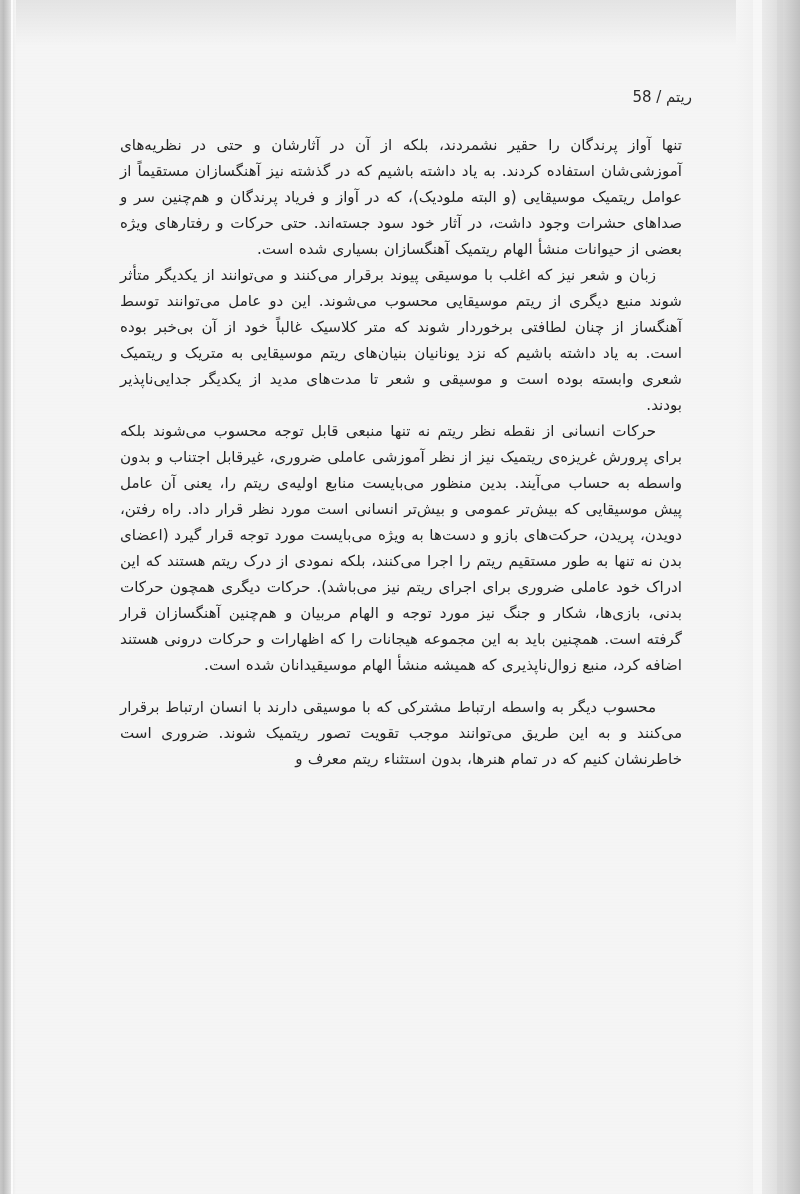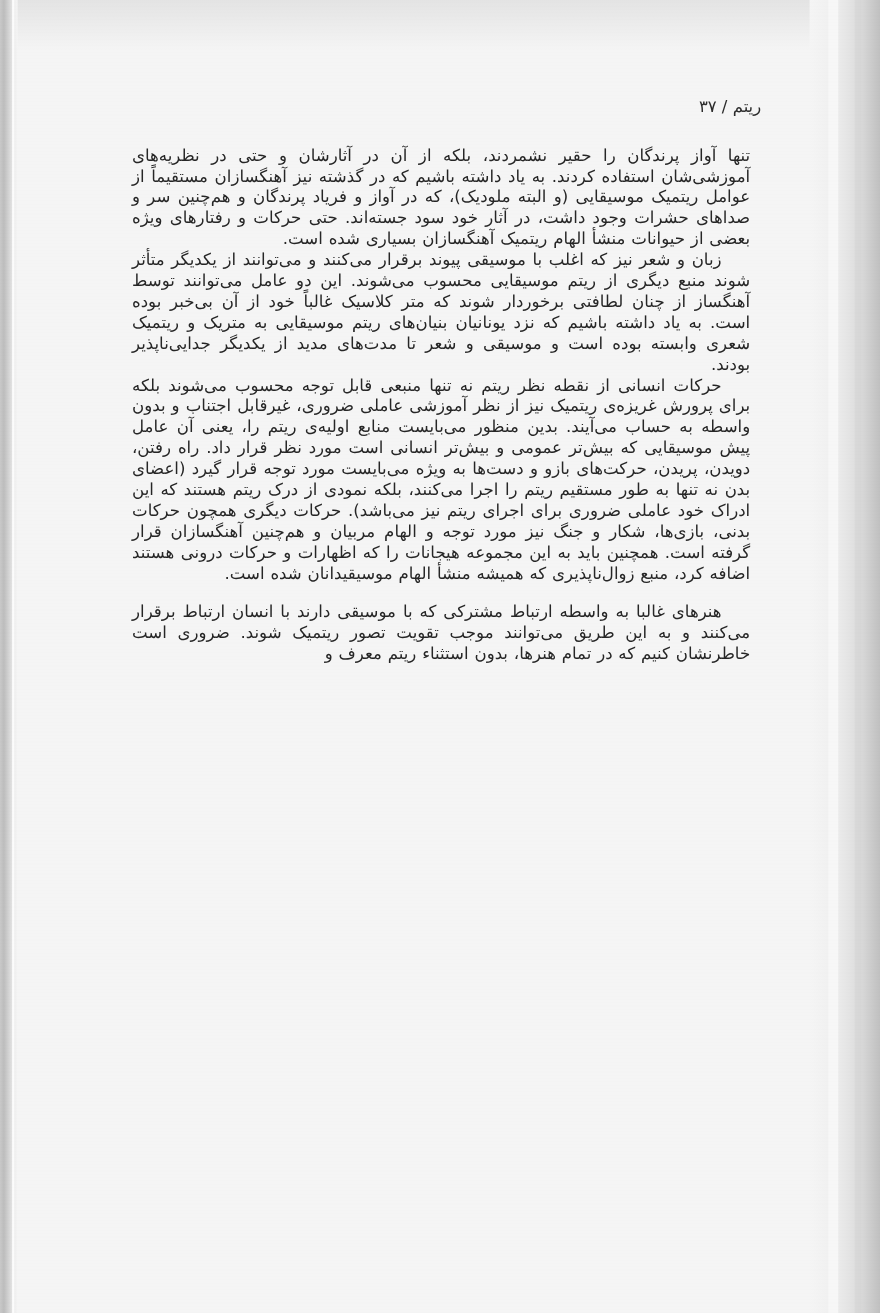--- a/index.html
+++ b/index.html
@@ -119,21 +119,21 @@
   .body-column {
     position: absolute;
     top: 132px;
     right: 118px;
     width: 562px;
     direction: rtl;
     text-align: justify;
     text-align-last: right;
     font-family: "DejaVu Sans", "Liberation Sans", sans-serif;
     font-size: 15.1px;
-    line-height: 19px;
+    line-height: 26px;
     color: #262626;
     word-spacing: .5px;
   }
 
   p.para {
     margin: 0;
     text-indent: 26px;
     direction: rtl;
     text-align: justify;
     text-align-last: right;
@@ -171,29 +171,29 @@
 
   <div class="scan-vignette-top"></div>
   <div class="scan-edge-left"></div>
   <div class="scan-edge-left-hairline"></div>
   <div class="scan-edge-right"></div>
   <div class="scan-edge-right-band"></div>
   <div class="scan-edge-right-band2"></div>
 
   <div class="content">
 
-    <div class="running-head">ریتم / ۳۷</div>
+    <div class="running-head">ریتم / 58</div>
 
     <div class="body-column">
 
       <p class="para no-indent"><span>تنها آواز پرندگان را حقیر نشمردند، بلکه از آن در آثارشان و حتی در نظریه‌های آموزشی‌شان استفاده کردند. به یاد داشته باشیم که در گذشته نیز آهنگسازان مستقیماً از عوامل ریتمیک موسیقایی (و البته ملودیک)، که در آواز و فریاد پرندگان و هم‌چنین سر و صداهای حشرات وجود داشت، در آثار خود سود جسته‌اند. حتی حرکات و رفتارهای ویژه بعضی از حیوانات منشأ الهام ریتمیک آهنگسازان بسیاری شده است.</span></p>
 
       <p class="para"><span class="lead-term">زبان و شعر</span><span> نیز که اغلب با موسیقی پیوند برقرار می‌کنند و می‌توانند از یکدیگر متأثر شوند منبع دیگری از ریتم موسیقایی محسوب می‌شوند. این دو عامل می‌توانند توسط آهنگساز از چنان لطافتی برخوردار شوند که متر کلاسیک غالباً خود از آن بی‌خبر بوده است. به یاد داشته باشیم که نزد یونانیان بنیان‌های ریتم موسیقایی به متریک و ریتمیک شعری وابسته بوده است و موسیقی و شعر تا مدت‌های مدید از یکدیگر جدایی‌ناپذیر بودند.</span></p>
 
       <p class="para"><span class="lead-term">حرکات انسانی</span><span> از نقطه نظر ریتم نه تنها منبعی قابل توجه محسوب می‌شوند بلکه برای پرورش غریزه‌ی ریتمیک نیز از نظر آموزشی عاملی ضروری، غیرقابل اجتناب و بدون واسطه به حساب می‌آیند. بدین منظور می‌بایست منابع اولیه‌ی ریتم را، یعنی آن عامل پیش موسیقایی که بیش‌تر عمومی و بیش‌تر انسانی است مورد نظر قرار داد. راه رفتن، دویدن، پریدن، حرکت‌های بازو و دست‌ها به ویژه می‌بایست مورد توجه قرار گیرد (اعضای بدن نه تنها به طور مستقیم ریتم را اجرا می‌کنند، بلکه نمودی از درک ریتم هستند که این ادراک خود عاملی ضروری برای اجرای ریتم نیز می‌باشد). حرکات دیگری همچون حرکات بدنی، بازی‌ها، شکار و جنگ نیز مورد توجه و الهام مربیان و هم‌چنین آهنگسازان قرار گرفته است. همچنین باید به این مجموعه هیجانات را که اظهارات و حرکات درونی هستند اضافه کرد، منبع زوال‌ناپذیری که همیشه منشأ الهام موسیقیدانان شده است.</span></p>
 
-      <p class="para gap-before"><span class="lead-term">هنرهای غالبا</span><span> به واسطه ارتباط مشترکی که با موسیقی دارند با انسان ارتباط برقرار می‌کنند و به این طریق می‌توانند موجب تقویت تصور ریتمیک شوند. ضروری است خاطرنشان کنیم که در تمام هنرها، بدون استثناء ریتم معرف و</span></p>
+      <p class="para gap-before"><span class="lead-term">محسوب دیگر</span><span> به واسطه ارتباط مشترکی که با موسیقی دارند با انسان ارتباط برقرار می‌کنند و به این طریق می‌توانند موجب تقویت تصور ریتمیک شوند. ضروری است خاطرنشان کنیم که در تمام هنرها، بدون استثناء ریتم معرف و</span></p>
 
     </div>
   </div>
 
   <div class="grain"></div>
 </div>
 
 </body></html>

